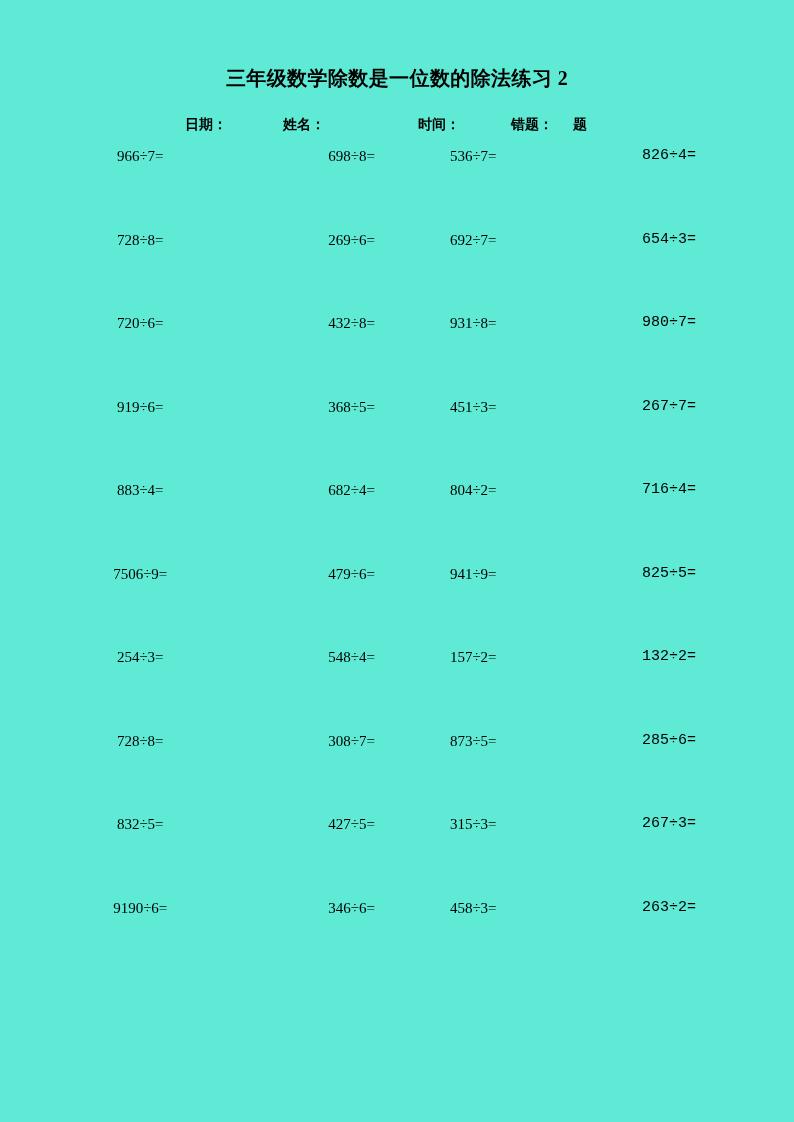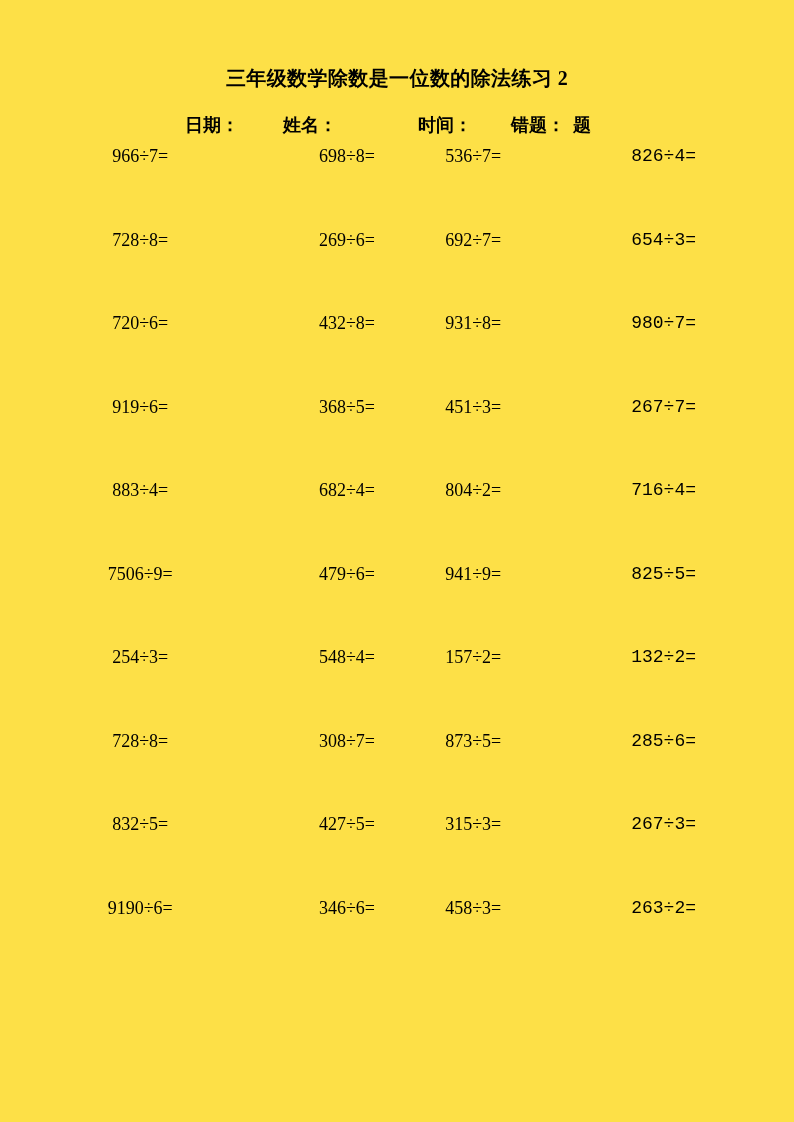--- a/index.html
+++ b/index.html
@@ -12,21 +12,21 @@
     height: 1122px;
     position: relative;
     font-family: "Liberation Serif", "DejaVu Serif", serif;
     color: #000000;
     overflow: hidden;
   }
 
   .page {
     position: absolute;
     inset: 0;
-    background: #fde047;
+    background: #5eead4;
   }
 
   
   .title {
     position: absolute;
     top: 64px;
     left: 0;
     width: 794px;
     text-align: center;
     font-size: 20px;
@@ -36,21 +36,21 @@
     white-space: nowrap;
   }
 
   
   .meta-row {
     position: absolute;
     top: 113px;
     left: 0;
     width: 794px;
     height: 24px;
-    font-size: 18px;
+    font-size: 14px;
     font-weight: bold;
     line-height: 24px;
   }
   .meta-item {
     position: absolute;
     white-space: nowrap;
     top: 0;
   }
   .meta-date   { left: 185px; }
   .meta-name   { left: 283px; }
@@ -64,21 +64,21 @@
     top: 146px;
     left: 72px;
     width: 650px;
   }
   .prob-row {
     display: flex;
     height: 83.5px;
     align-items: flex-start;
   }
   .cell {
-    font-size: 18px;
+    font-size: 15px;
     line-height: 20px;
     white-space: nowrap;
     flex: 0 0 25%;
     box-sizing: border-box;
   }
   .cell-1 { text-align: center; padding-right: 26px; }
   .cell-2 { text-align: right; padding-right: 22px; }
   .cell-3 { text-align: center; padding-right: 10px; }
   .cell-4 { text-align: right;  padding-right: 26px; font-family: Liberation Mono, monospace; }
 </style>

